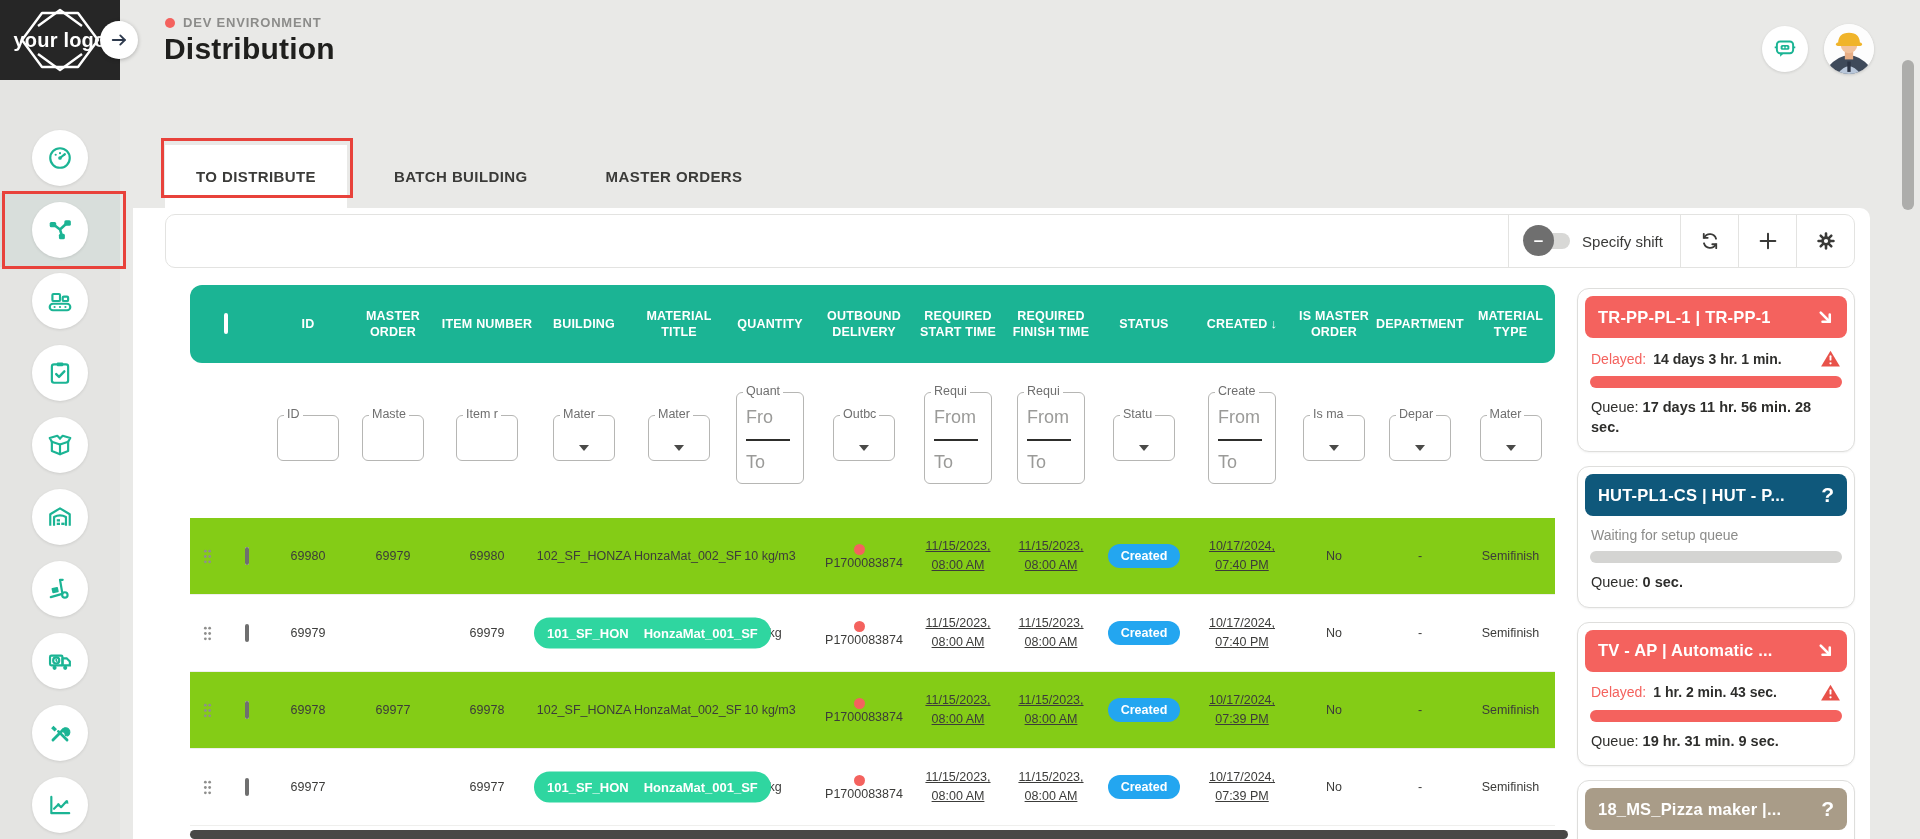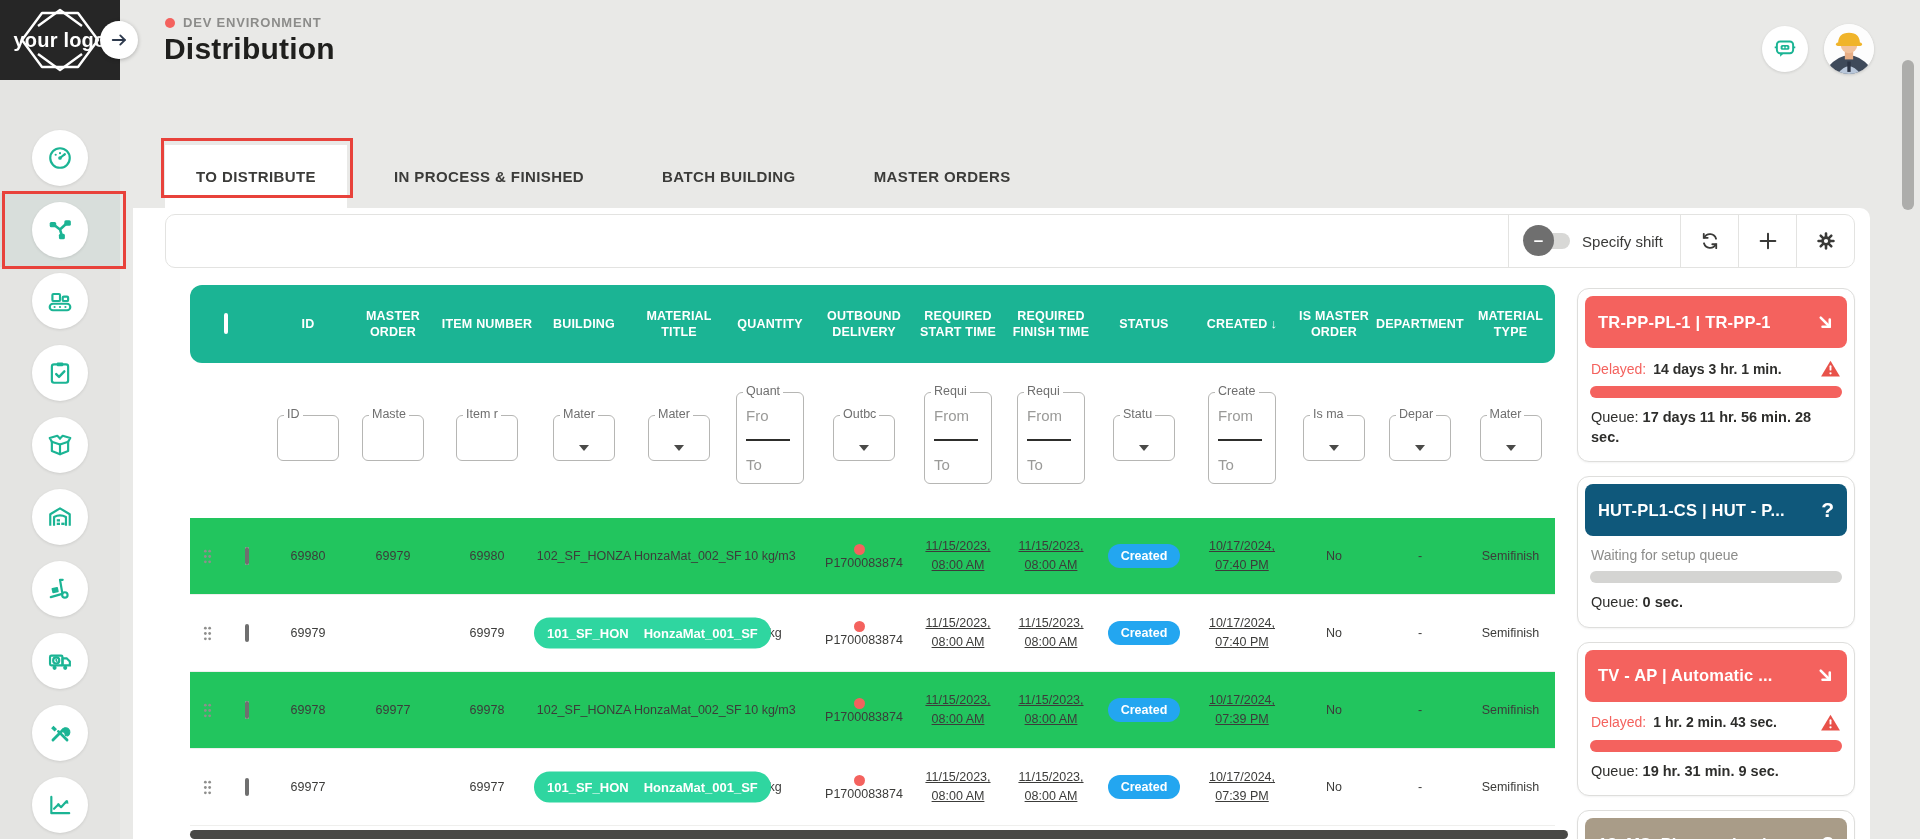--- a/index.html
+++ b/index.html
@@ -57,45 +57,45 @@
   .cb { width:20px; height:20px; border:2px solid #fff; border-radius:4px; background:transparent; margin:0 auto; }
   .row-cb { width:22px; height:22px; border:2px solid #6f6f6f; border-radius:4px; background:#fff; margin:0 auto; }
 
   
   .filterrow { position:absolute; left:57px; top:155px; width:1365px; height:150px; z-index:1; }
   .fwrap { display:flex; justify-content:center; }
   .ffield { position:relative; border:1px solid #b6b6b4; border-radius:6px; width:62px; height:46px; background:#fff; }
   .ffield.range { width:68px; height:92px; }
   .flabel { position:absolute; top:-9px; left:6px; background:#fff; padding:0 3px; font-size:12.5px; color:#6f6f6f; white-space:nowrap; max-width:58px; overflow:hidden; }
   .fcaret { position:absolute; bottom:9px; left:50%; margin-left:-5px; width:0; height:0; border-left:5px solid transparent; border-right:5px solid transparent; border-top:6px solid #4a4a48; }
-  .frange { display:flex; flex-direction:column; justify-content:space-between; height:100%; padding:14px 9px 10px; color:#9a9a98; font-size:15px; }
+  .frange { display:flex; flex-direction:column; justify-content:space-between; height:100%; padding:14px 9px 10px; color:#9a9a98; font-size:18px; }
   .fline { height:1.5px; width:44px; background:#2e2e2c; }
 
   
   .rows { position:absolute; left:57px; top:310px; width:1365px; }
   .trow { height:77px; border-bottom:1px solid #efefed; font-size:12.5px; color:#3c3c3a; }
-  .trow.shaded { background:#22c55e; }
+  .trow.shaded { background:#84cc16; }
   .td { text-align:center; position:relative; }
   .td.pre { white-space:pre-line; line-height:1.5;text-decoration:underline; }
   .c-material { position:relative; }
   .mat-chip { position:absolute; left:0px; top:50%; transform:translateY(-50%); display:inline-flex; gap:15px; background:#2fd6a0; color:#fff; font-weight:700; font-size:13px; padding:8px 13px; border-radius:16px; white-space:nowrap; z-index:3; }
   .c-mtitle span { white-space:nowrap; position:relative; z-index:2; }
   .c-qty { z-index:1; }
   .dot { display:inline-block; width:11px; height:11px; border-radius:50%; background:#f4625e; margin-right:10px; vertical-align:middle; }
   .outb-text { vertical-align:middle;margin-top:33px; }
   .badge { display:inline-block; background:#23a6f0; color:#fff; font-weight:700; font-size:12.5px; padding:5px 13px; border-radius:14px; }
   .drag { display:flex; justify-content:center; }
 
   
   .h-scrollbar { position:absolute; left:57px; top:622px; width:1378px; height:9px; border-radius:5px; background:#484846; }
 
   
   .qpanel { position:absolute; left:1444px; top:80px; width:278px; display:flex; flex-direction:column; gap:14px; }
   .qcard { background:#fff; border:1.5px solid #dededc; border-radius:12px; padding:7px; box-shadow:0 1px 2px rgba(0,0,0,.05); }
-  .qhead { height:52px; border-radius:8px; display:flex; align-items:center; gap:26px; padding:0 13px; color:#fff; }
+  .qhead { height:42px; border-radius:8px; display:flex; align-items:center; gap:26px; padding:0 13px; color:#fff; }
   .qhead.red { background:#f4625e; } .qhead.navy { background:#0f587b; } .qhead.tan { background:#a99c88; }
   .qtitle { flex:1; font-weight:700; font-size:16.5px; white-space:nowrap; overflow:hidden; letter-spacing:.2px; }
   .qhead-q { font-size:21px; font-weight:700; }
   .qstatus { display:flex; align-items:center; gap:7px; padding:11px 6px 7px; font-size:14px; }
   .delayed-label { color:#f4625e; }
   .delayed-value { font-weight:700; color:#2e2e2c; }
   .qstatus .warn { margin-left:auto; }
   .waiting { color:#8c8c8a; }
   .qbar { height:12px; border-radius:6px; margin:1px 5px 9px; }
   .bar-red { background:#f4625e; } .bar-gray { background:#d4d4d2; }
@@ -271,24 +271,20 @@
           <circle cx="10.5" cy="11.5" r="1.1" fill="currentColor" stroke="none"></circle>
         </svg>
       </div>
   </div>
 </div>
 
 <div class="tabs">
   <div class="tab active">
       <span>TO DISTRIBUTE</span>
       <div class="annotation-box tab-annotation"></div>
-    </div>
-    <div class="tab">
-      <span>IN PROCESS &amp; FINISHED</span>
-
     </div>
     <div class="tab">
       <span>BATCH BUILDING</span>
 
     </div>
     <div class="tab">
       <span>MASTER ORDERS</span>
 
     </div>
 </div>

